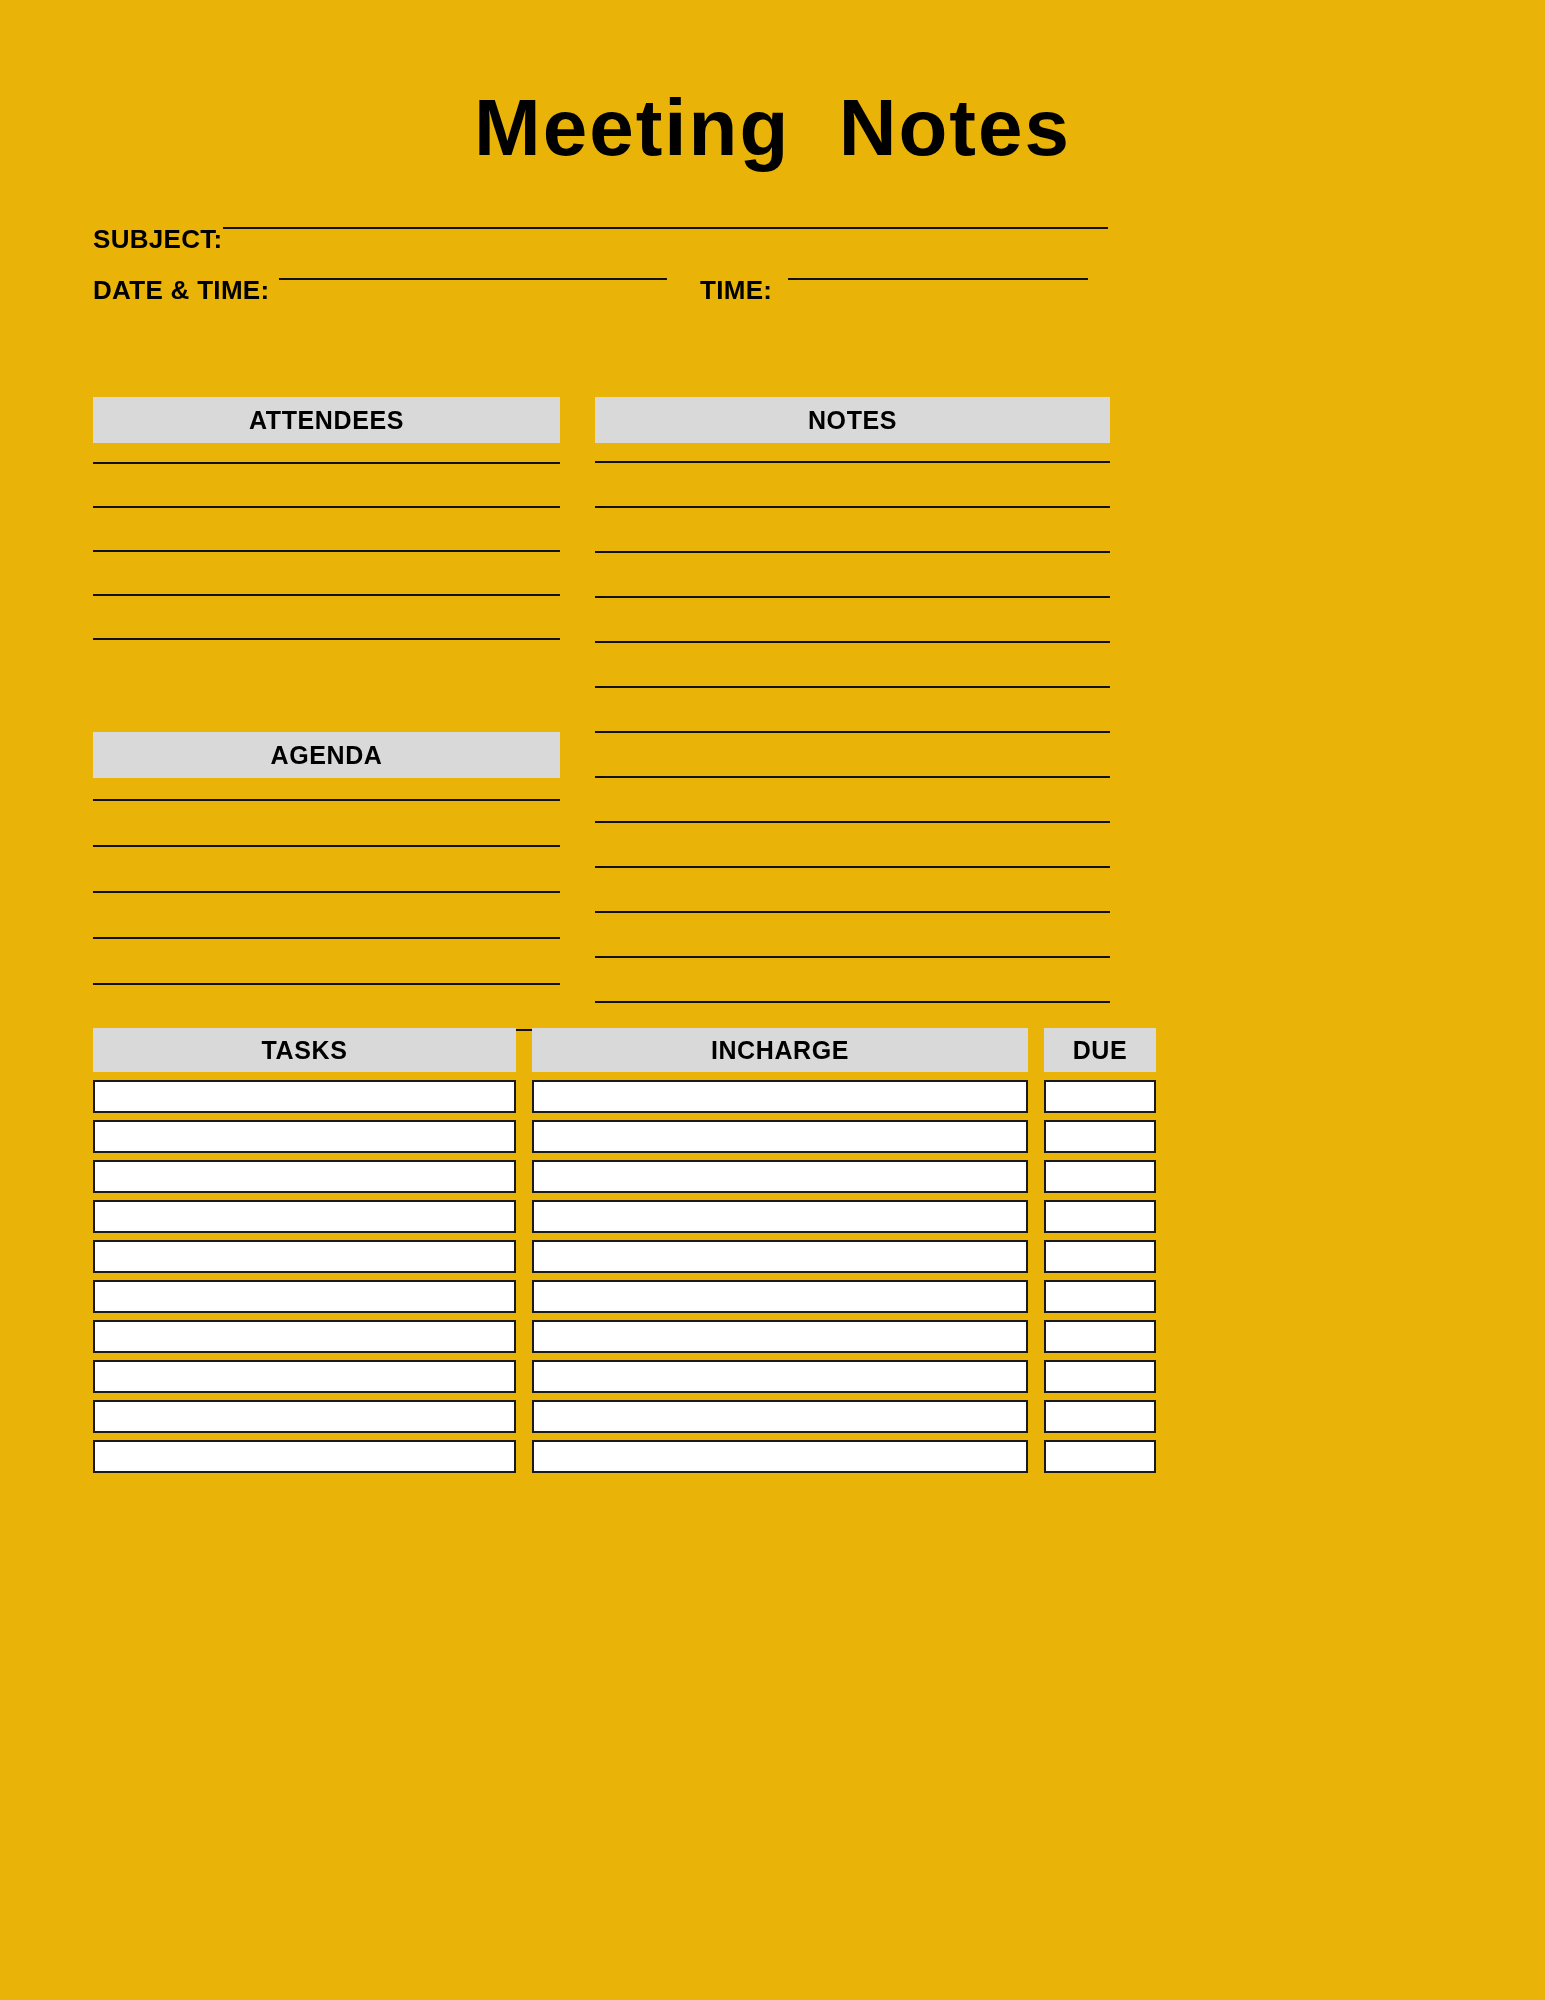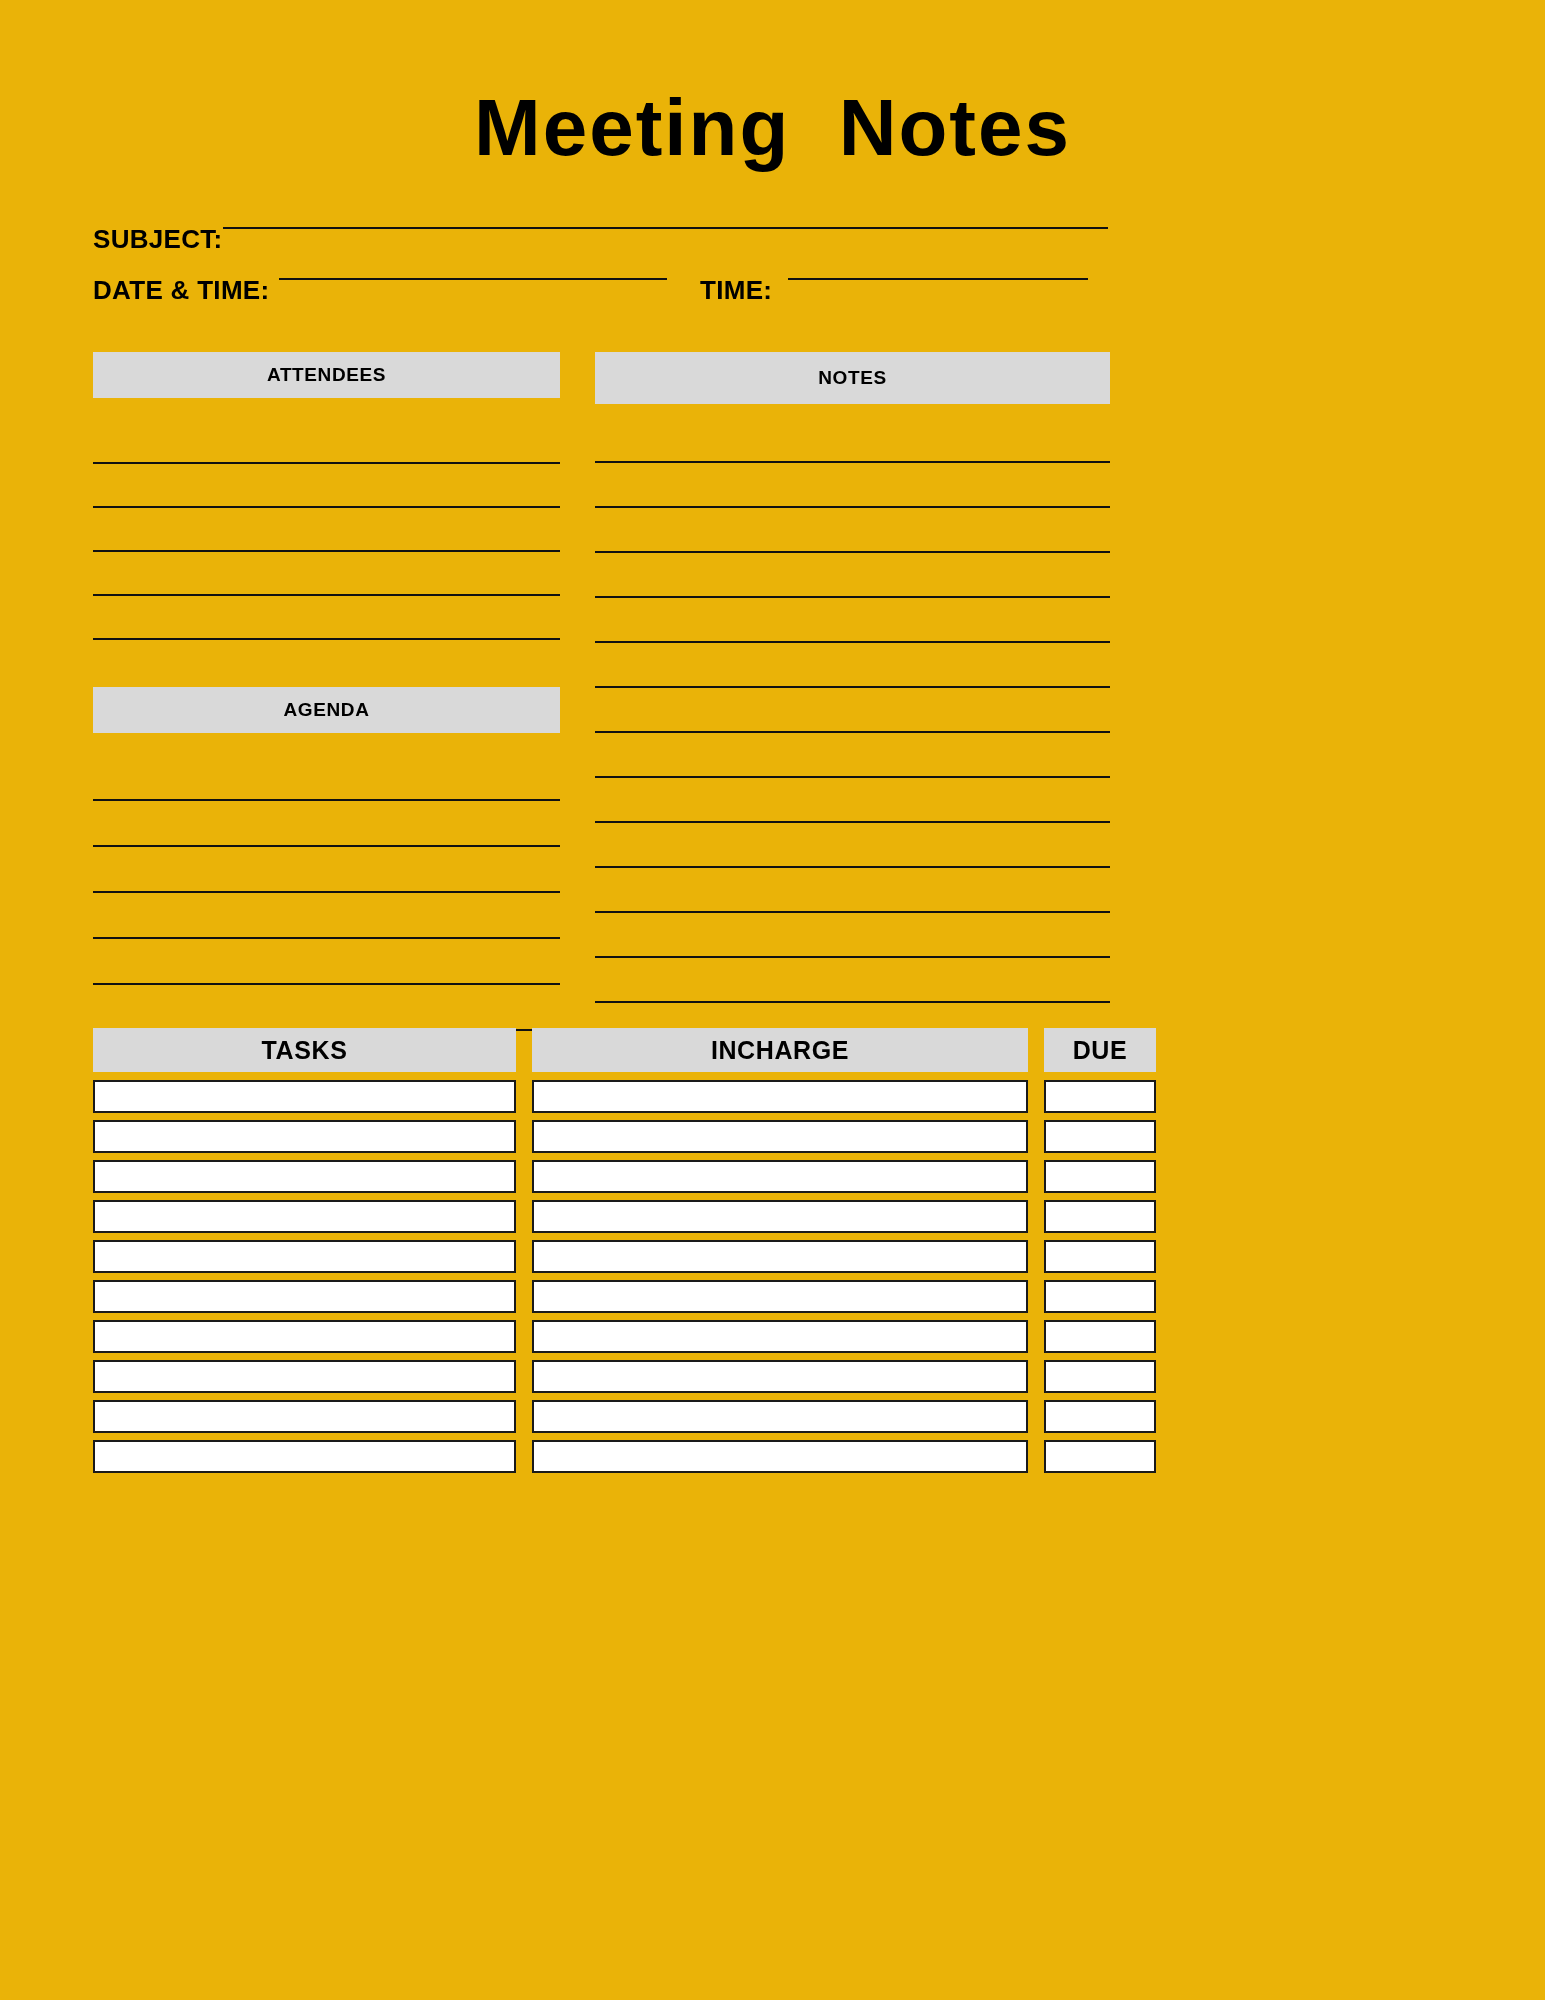--- a/index.html
+++ b/index.html
@@ -67,29 +67,30 @@
   #place-row { left: 700px; top: 277px; }
   #place-row .rule { width: 300px; margin-bottom: 3px; margin-left: 16px; }
 
   
   .bar {
     position: absolute;
     background: #d9d9d9;
     display: flex;
     align-items: center;
     justify-content: center;
-    font-size: 19px;
+    font-size: 25px;
     font-weight: bold;
     letter-spacing: 0.6px;
     color: #000000;
+    margin-top: 45px;
   }
 
   #bar-attendees { left: 93px;  top: 352px;  width: 467px; height: 46px; }
   #bar-agenda    { left: 93px;  top: 687px;  width: 467px; height: 46px; }
-  #bar-notes     { left: 595px; top: 352px;  width: 515px; height: 52px; }
+  #bar-notes     { left: 595px; top: 352px;  width: 515px; height: 46px; }
 
   
   .lines {
     position: absolute;
   }
   .line {
     border-bottom: 2.3px solid #111111;
     width: 100%;
     box-sizing: border-box;
   }

